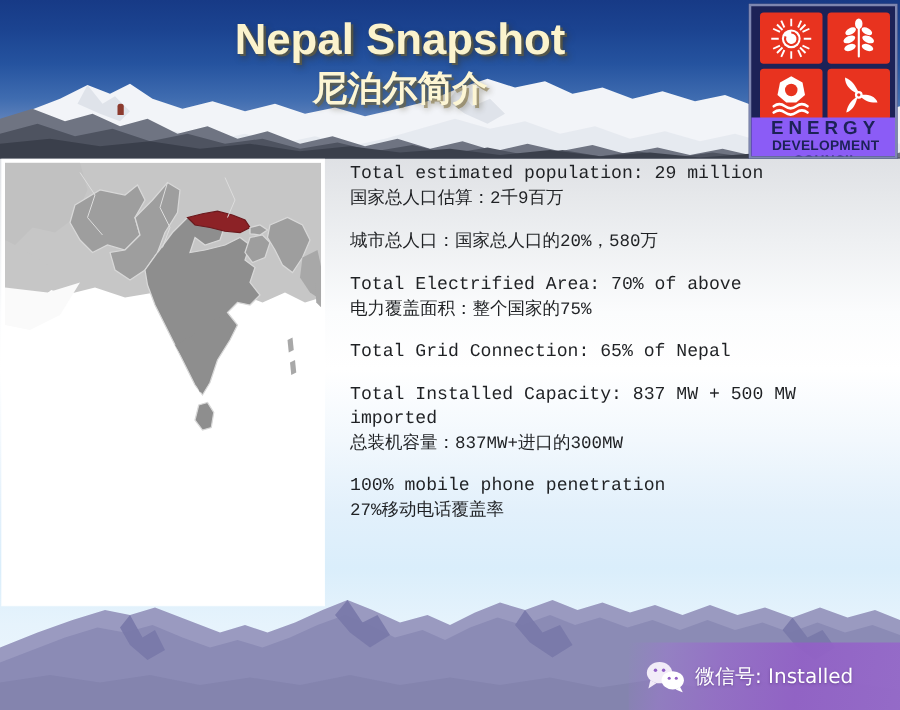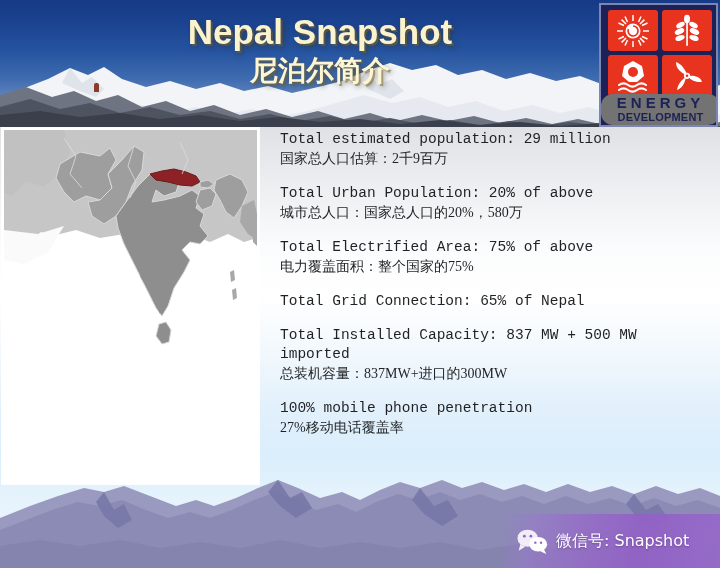--- a/index.html
+++ b/index.html
@@ -66,23 +66,22 @@
     position:absolute; left:7px; top:5px; width:104px; height:86px;
     display:grid; grid-template-columns:1fr 1fr; grid-template-rows:1fr 1fr;
     gap:4px;
   }
   .logo-cell {
     background:#e8331f; border-radius:3px;
     position:relative; display:flex; align-items:center; justify-content:center;
   }
   #logo-text {
     position:absolute; left:0; bottom:0; width:119px; height:31px;
-    background:#737373;
+    background:#8b5cf6;
     text-align:center;
-    border-radius:12px;
   }
   #logo-energy {
     font-family:"Liberation Sans", sans-serif;
     font-weight:bold; font-size:15px; line-height:16px;
     letter-spacing:4px; color:#1c2257; padding-top:1px;
   }
   #logo-dev {
     font-family:"Liberation Sans", sans-serif;
     font-weight:bold; font-size:11px; line-height:12px;
     letter-spacing:0.2px; color:#1c2257;
@@ -102,21 +101,21 @@
   #facts {
     position:absolute; left:280px; top:130px; width:420px;
     z-index:5;
   }
   .fact { margin-bottom:15px; }
   .fact-en {
     font-family:Liberation Mono, monospace;
     font-size:14.5px; line-height:19px; color:#1f2124;
   }
   .fact-zh {
-    font-family:Liberation Serif, serif;
+    font-family:Liberation Mono, monospace;
     font-size:14px; line-height:20px; color:#1f2124;
   }
 
   
   #footer-mtn {
     position:absolute; left:0; bottom:0; width:720px; height:110px;
     z-index:3;
   }
 
   
@@ -276,25 +275,24 @@
       </g>
     </svg>
   </div>
 
   <div id="facts">
     <div class="fact">
       <div class="fact-en">Total estimated population: 29 million</div>
       <div class="fact-zh">国家总人口估算：2千9百万</div>
     </div>
     <div class="fact">
-      <div class="fact-en">Total Urban Population: 20% of above</div>
       <div class="fact-zh">城市总人口：国家总人口的20%，580万</div>
     </div>
     <div class="fact">
-      <div class="fact-en">Total Electrified Area: 75% of above</div>
+      <div class="fact-en">Total Electrified Area: 70% of above</div>
       <div class="fact-zh">电力覆盖面积：整个国家的75%</div>
     </div>
     <div class="fact">
       <div class="fact-en">Total Grid Connection: 65% of Nepal</div>
     </div>
     <div class="fact">
       <div class="fact-en">Total Installed Capacity: 837 MW + 500 MW imported</div>
       <div class="fact-zh">总装机容量：837MW+进口的300MW</div>
     </div>
     <div class="fact">
@@ -333,16 +331,16 @@
         <ellipse cx="27" cy="20" rx="11" ry="9"></ellipse>
         <path d="M34,26 L37,32 L30,29 Z"></path>
       </g>
       <g fill="#9260c6">
         <circle cx="10" cy="10" r="1.7"></circle>
         <circle cx="18" cy="10" r="1.7"></circle>
         <circle cx="23.5" cy="18" r="1.5"></circle>
         <circle cx="30.5" cy="18" r="1.5"></circle>
       </g>
     </svg>
-    <div id="wm-text">微信号: Snapshot</div>
+    <div id="wm-text">微信号: Installed</div>
   </div>
 
 </div>
 
 </body></html>

